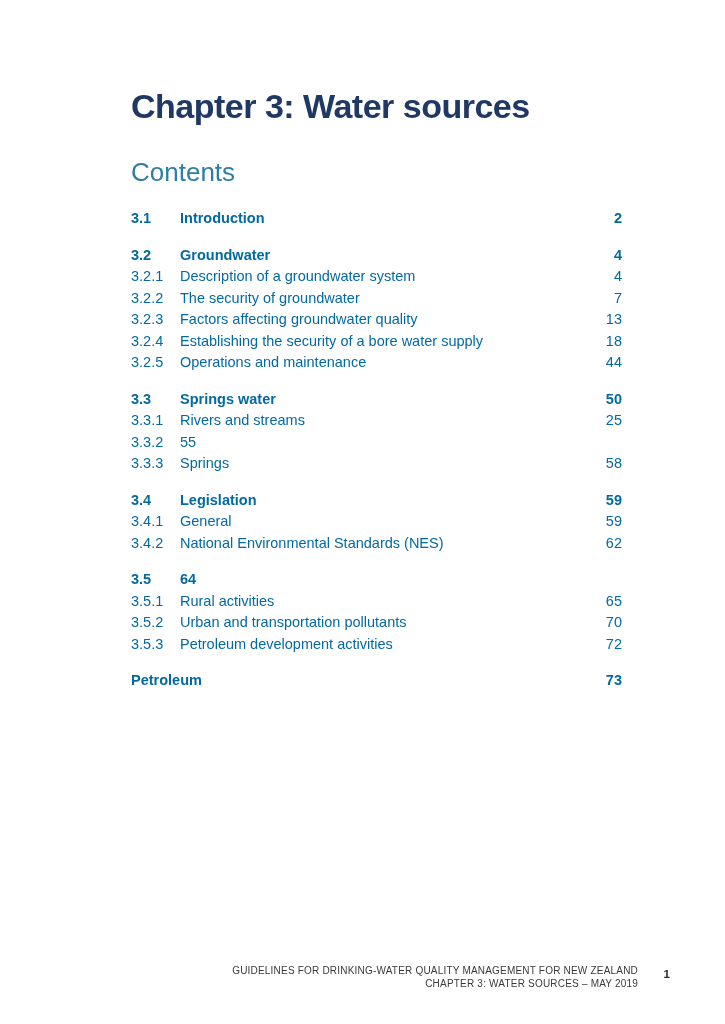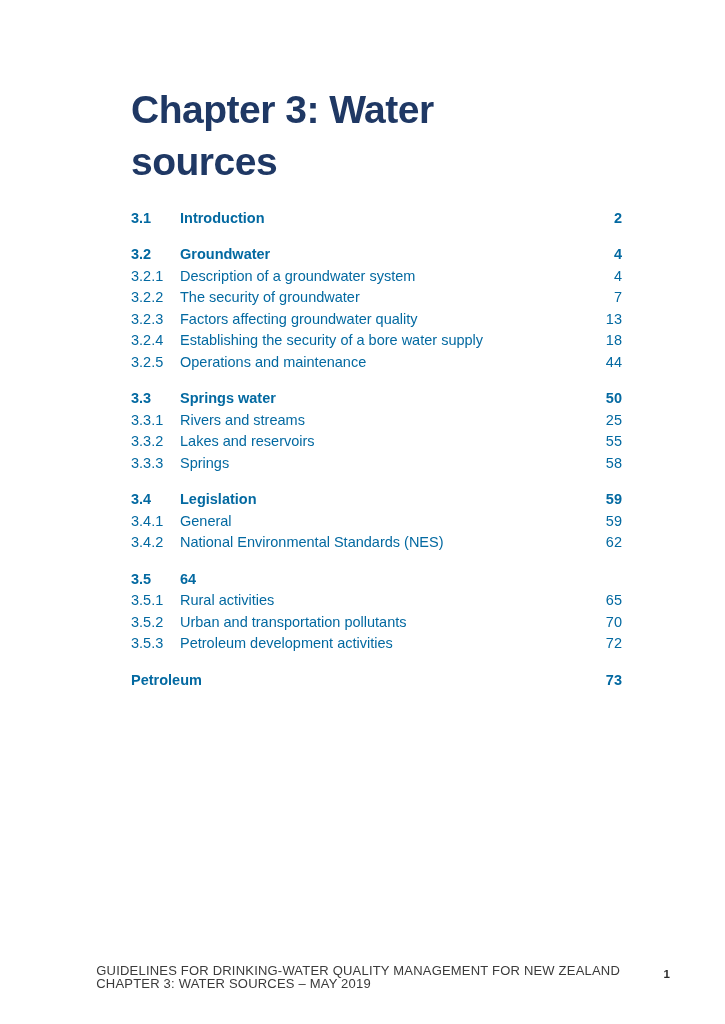--- a/index.html
+++ b/index.html
@@ -17,21 +17,21 @@
   }
   .content {
     position: absolute;
     left: 131px;
     width: 491px; 
     top: 0;
   }
   .doc-title {
     margin-top: 84px;
     max-width: 440px;
-    font-size: 39px;
+    font-size: 34px;
     font-weight: bold;
     color: #1F3864;
     line-height: 1.33;
     letter-spacing: -0.5px;
   }
   .contents-heading {
     margin-top: 28px;
     font-size: 26px;
     font-weight: normal;
     color: #2E7EA3;
@@ -57,23 +57,23 @@
     flex: 0 0 49px;
   }
   .toc-title { flex: 1 1 auto; }
   .toc-page {
     flex: 0 0 auto;
     text-align: right;
   }
   .footer {
     position: absolute;
     top: 964px;
-    right: 105px;
-    text-align: left;
-    font-size: 13px;
+    right: 87px;
+    text-align: right;
+    font-size: 10px;
     letter-spacing: 0.2px;
     color: #3a3a3a;
     line-height: 13px;
   }
   .footer-page-number {
     position: absolute;
     top: 968px;
     right: 55px;
     font-size: 11.5px;
     font-weight: bold;
@@ -81,20 +81,21 @@
   }
 </style>
 </head>
 <body>
 
 <div class="page">
   <div class="content">
 
     <h1 class="doc-title">Chapter 3: Water sources</h1>
 
+    <h2 class="contents-heading">Contents</h2>
 
     <div class="toc" id="toc">
 
     <div class="toc-row h">
           <span class="toc-num">3.1</span>
           <span class="toc-title">Introduction</span>
           <span class="toc-page">2</span>
         </div>
         <div class="toc-row h">
           <span class="toc-num">3.2</span>
@@ -131,21 +132,20 @@
           <span class="toc-title">Springs water</span>
           <span class="toc-page">50</span>
         </div>
         <div class="toc-row s">
           <span class="toc-num">3.3.1</span>
           <span class="toc-title">Rivers and streams</span>
           <span class="toc-page">25</span>
         </div>
         <div class="toc-row s">
           <span class="toc-num">3.3.2</span>
-          <span class="toc-title">Lakes and reservoirs</span>
           <span class="toc-page">55</span>
         </div>
         <div class="toc-row s">
           <span class="toc-num">3.3.3</span>
           <span class="toc-title">Springs</span>
           <span class="toc-page">58</span>
         </div>
         <div class="toc-row h">
           <span class="toc-num">3.4</span>
           <span class="toc-title">Legislation</span>

